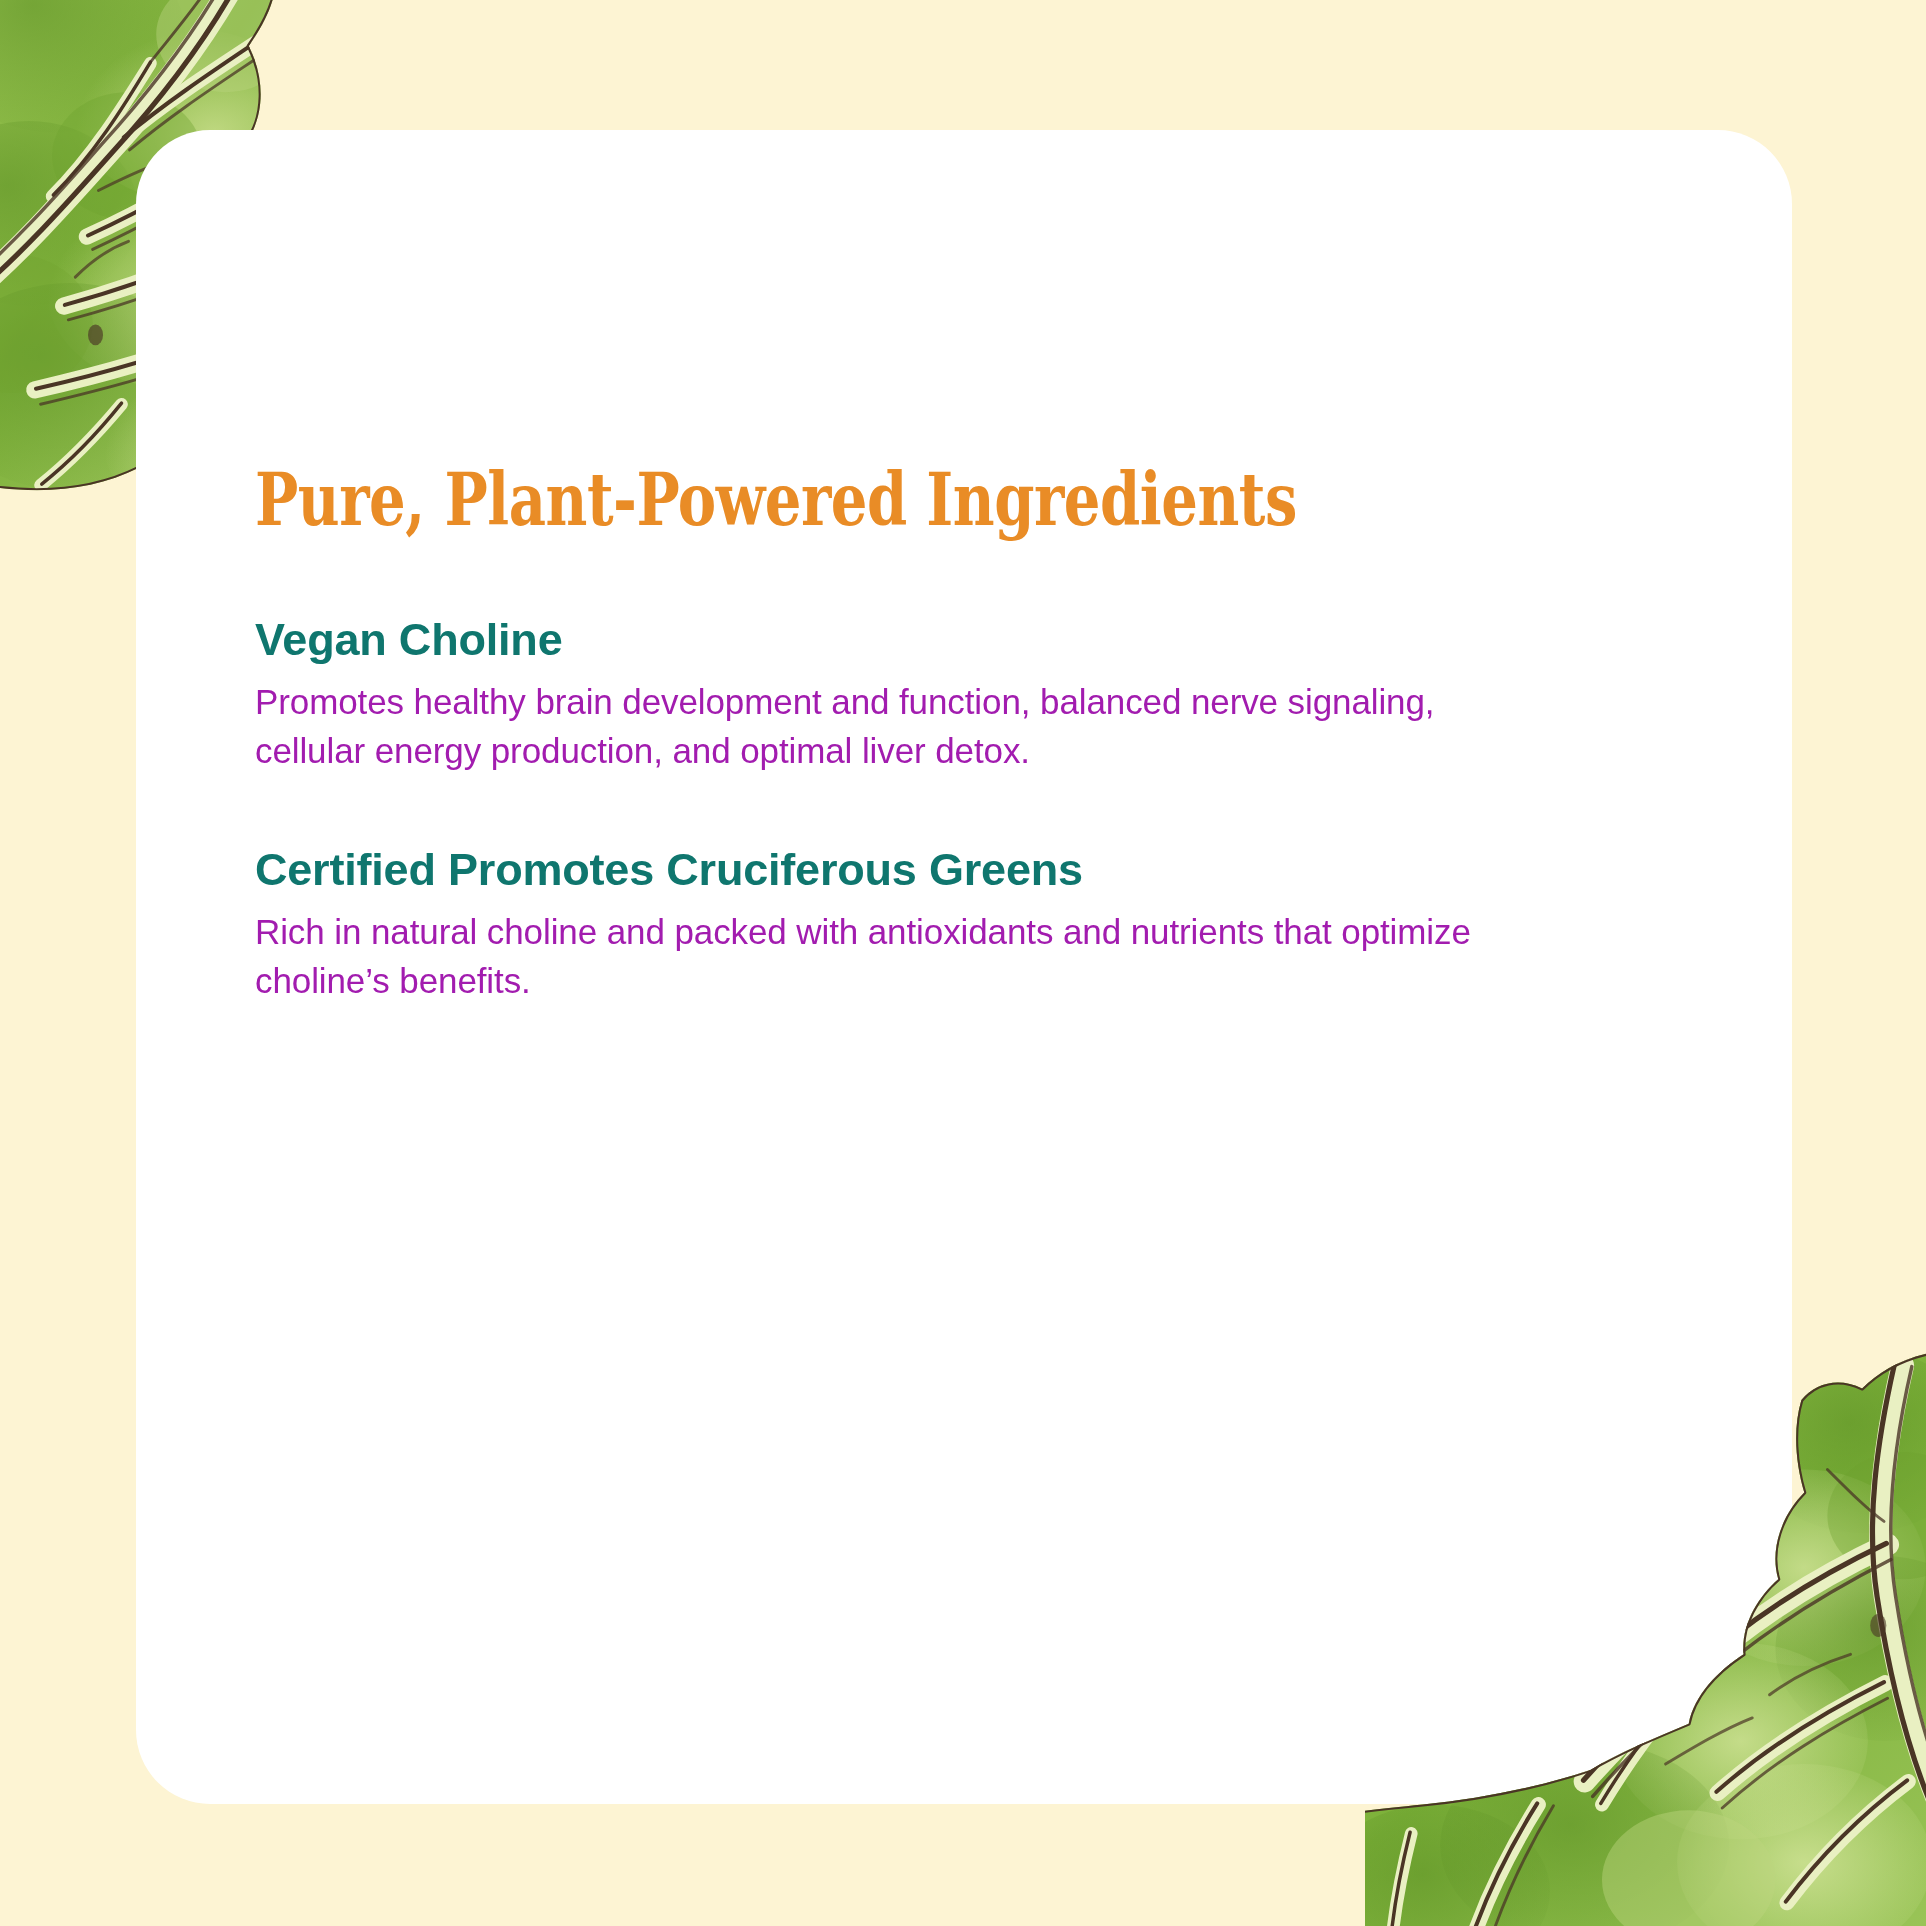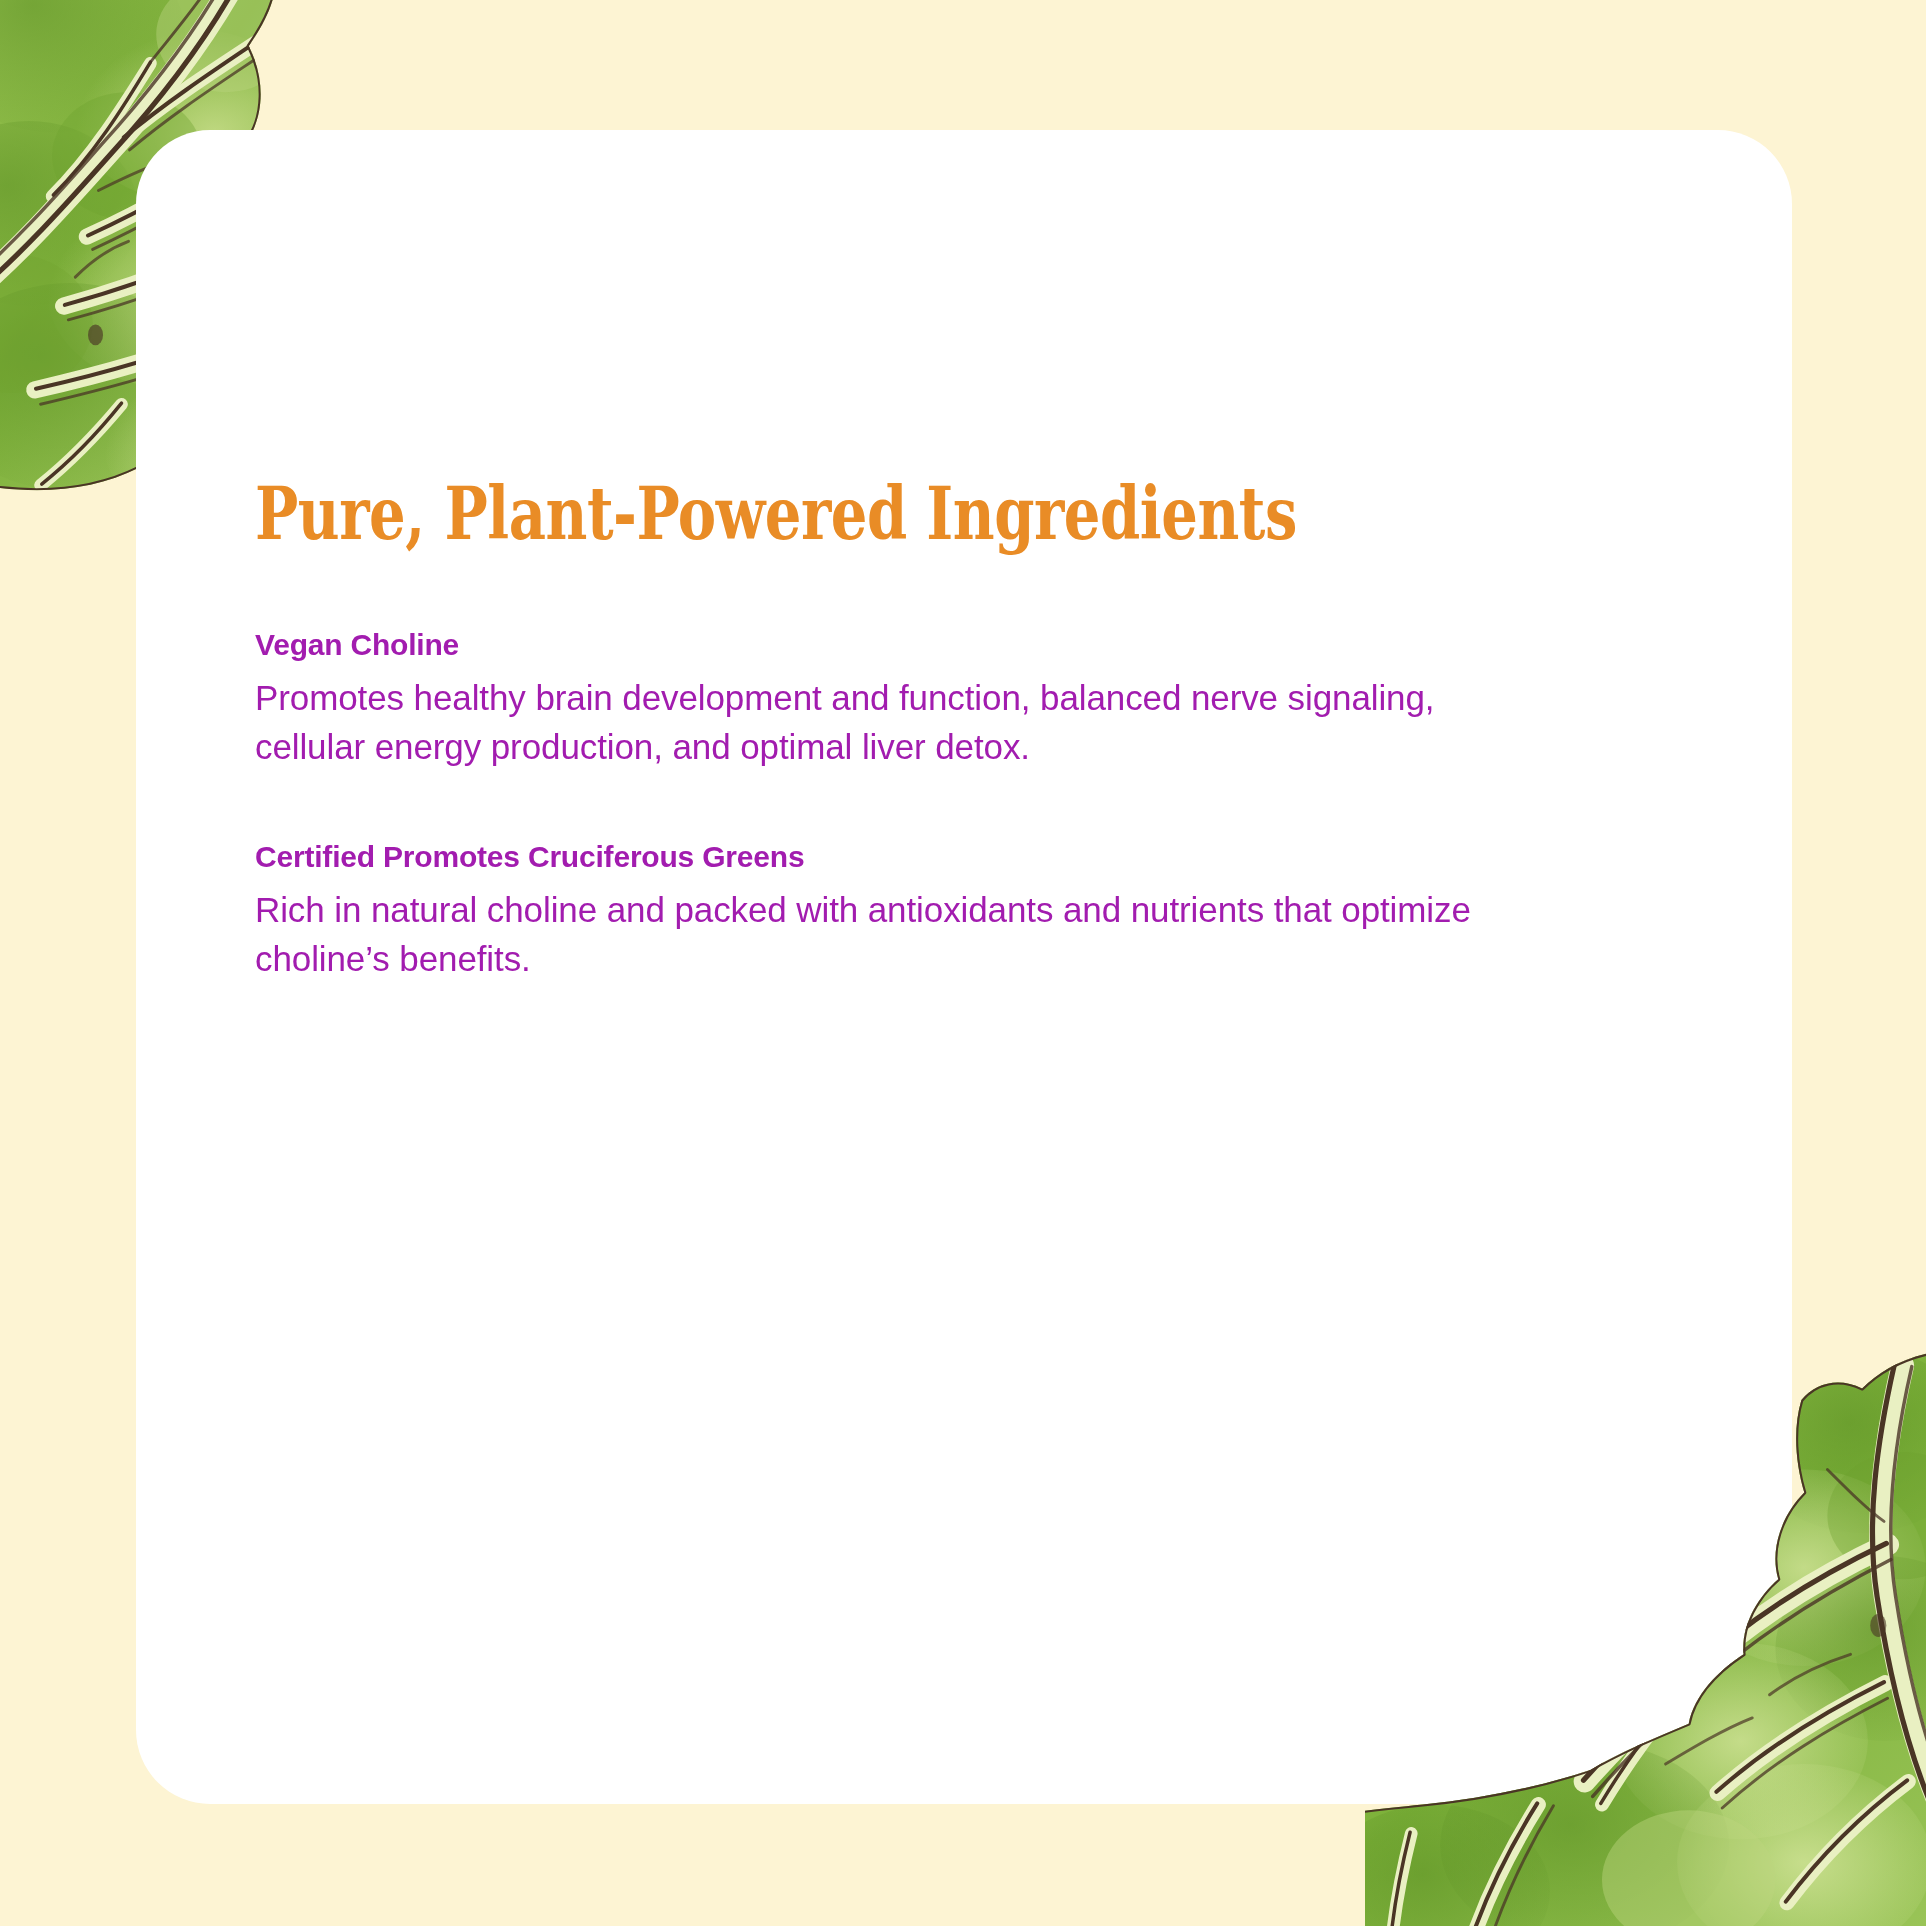--- a/index.html
+++ b/index.html
@@ -47,21 +47,21 @@
     height: 1674px;
     background: #FFFFFF;
     border-radius: 74px;
     z-index: 2;
   }
 
   
   #text-block {
     position: absolute;
     left: 255px;
-    top: 474px;
+    top: 460px;
     width: 1399px;
     z-index: 4;
   }
 
   #page-title {
     margin: 0;
     font-family: "DejaVu Serif", "Liberation Serif", serif;
     font-weight: 700;
     font-size: 72px;
     line-height: 1.12;
@@ -75,24 +75,24 @@
   .section {
     margin-top: 0;
   }
   #section-choline { margin-top: 72px; }
   #section-greens  { margin-top: 68px; }
 
   .section-heading {
     margin: 0 0 10.4px 0;
     font-family: "Liberation Sans", sans-serif;
     font-weight: 700;
-    font-size: 30px;
+    font-size: 45px;
     line-height: 1.2;
     letter-spacing: -0.2px;
-    color: #a21caf;
+    color: #0f766e;
   }
 
   .section-body {
     margin: 0;
     font-family: "Liberation Sans", sans-serif;
     font-weight: 400;
     font-size: 35px;
     line-height: 1.40;
     letter-spacing: -0.1px;
     color: #a21caf;

